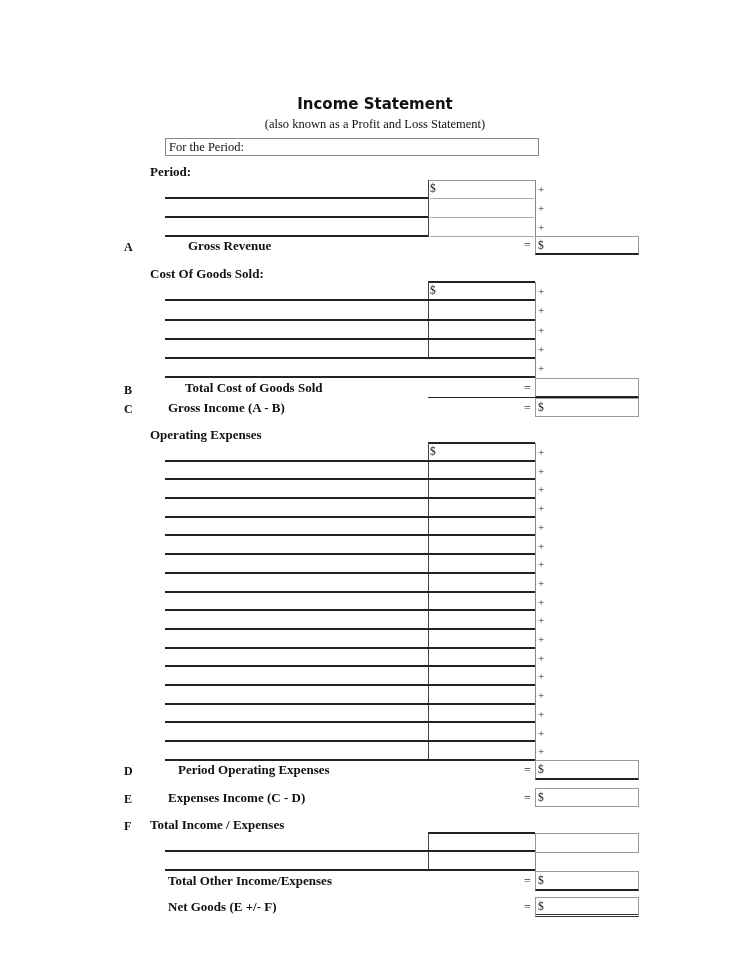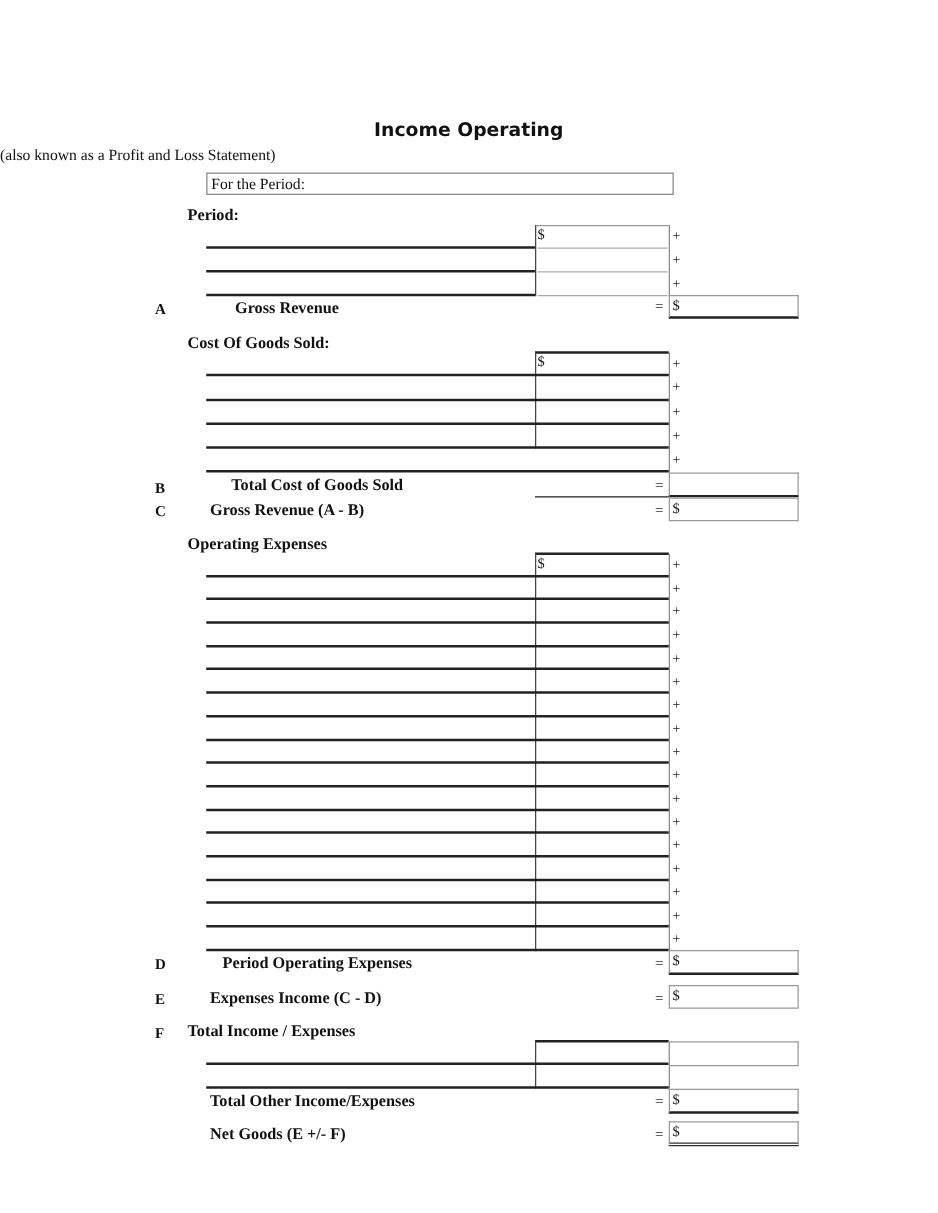--- a/index.html
+++ b/index.html
@@ -1,38 +1,38 @@
 <!DOCTYPE html>
 <html><head>
 <meta charset="utf-8">
 <style>
   html, body { margin:0; padding:0; background:#ffffff; }
   body { width:750px; height:970px; position:relative; overflow:hidden;
          font-family:"Liberation Serif", "DejaVu Serif", serif; color:#111; }
   .abs { position:absolute; }
   .title { left:0; width:750px; top:95px; text-align:center;
            font-family:"DejaVu Sans", sans-serif; font-weight:bold; font-size:15px; }
-  .subtitle { left:0; width:750px; top:117px; text-align:left; font-size:12.5px; }
+  .subtitle { left:0; width:750px; top:117px; text-align:center; font-size:12.5px; }
   .period { left:165px; top:138px; width:369px; height:16px; border:1px solid #888;
             font-size:12.5px; line-height:16px; padding-left:3px; box-sizing:content-box; }
   .sec { font-weight:bold; font-size:13px; }
   .letter { font-weight:bold; font-size:12px; left:124px; }
   .line { height:0; border-top:2px solid #222; }
   .vline { width:0; border-left:1px solid #444; }
   .plus { font-size:11px; left:538px; color:#222; }
   .amt { font-size:11.5px; }
   .eq { font-size:12px; left:524px; color:#333; }
   .box { border:1px solid #999; background:#fff; box-sizing:border-box;
          font-size:11.5px; padding-left:2px; line-height:16px; }
   .label { font-weight:bold; font-size:13px; }
 </style>
 </head>
 <body>
 
-<div class="abs title">Income Operating</div>
+<div class="abs title">Income Statement</div>
 <div class="abs subtitle">(also known as a Profit and Loss Statement)</div>
 <div class="abs period">For the Period:</div>
 
 <div class="abs sec" style="left:150px;top:164px;">Period:</div>
 <div id="rev-rows">
     <div class="abs" style="left: 428px; top: 180px; width: 107px; border-top: 1px solid rgb(153, 153, 153);"></div>
     <div class="abs vline" style="left: 428px; top: 180px; height: 57px;"></div>
     <div class="abs vline" style="left: 535px; top: 180px; height: 57px; border-left-color: rgb(136, 136, 136);"></div>
     <div class="abs" style="left: 165px; top: 180px; width: 263px; height: 19px; border-bottom: 2px solid rgb(34, 34, 34); box-sizing: border-box;"></div>
     <div class="abs amt" style="left: 430px; top: 181px; width: 104px; height: 17px; line-height: 15px; border-bottom: 1px solid rgb(170, 170, 170);">$</div>
@@ -69,21 +69,21 @@
     <div class="abs" style="left: 165px; top: 359.2px; width: 370px; height: 19.3px; border-bottom: 2px solid rgb(34, 34, 34); box-sizing: border-box;"></div>
     <div class="abs plus" style="top: 362.2px;">+</div>
   </div>
 <div class="abs letter" style="top:383px;">B</div>
 <div class="abs label" style="left:185px;top:380px;">Total Cost of Goods Sold</div>
 <div class="abs eq" style="top:381px;">=</div>
 <div class="abs box" style="left:535px;top:378px;width:104px;height:20px;border-bottom:2px solid #222;"></div>
 <div class="abs line" style="left:428px;top:397px;width:107px;border-top-width:1px;"></div>
 
 <div class="abs letter" style="top:402px;">C</div>
-<div class="abs label" style="left:168px;top:400px;">Gross Revenue (A - B)</div>
+<div class="abs label" style="left:168px;top:400px;">Gross Income (A - B)</div>
 <div class="abs eq" style="top:401px;">=</div>
 <div class="abs box" style="left:535px;top:398px;width:104px;height:19px;">$</div>
 
 <div class="abs sec" style="left:150px;top:427px;">Operating Expenses</div>
 <div id="opex-rows">
     <div class="abs line" style="left: 428px; top: 442px; width: 107px;"></div>
     <div class="abs vline" style="left: 428px; top: 443px; height: 317.9px;"></div>
     <div class="abs vline" style="left: 535px; top: 443px; height: 317.9px; border-left-color: rgb(136, 136, 136);"></div>
     <div class="abs" style="left: 165px; top: 443px; width: 370px; height: 18.7px; border-bottom: 2px solid rgb(34, 34, 34); box-sizing: border-box;"></div>
     <div class="abs amt" style="left: 430px; top: 444px; width: 104px; height: 16.7px; line-height: 14.7px;">$</div>

